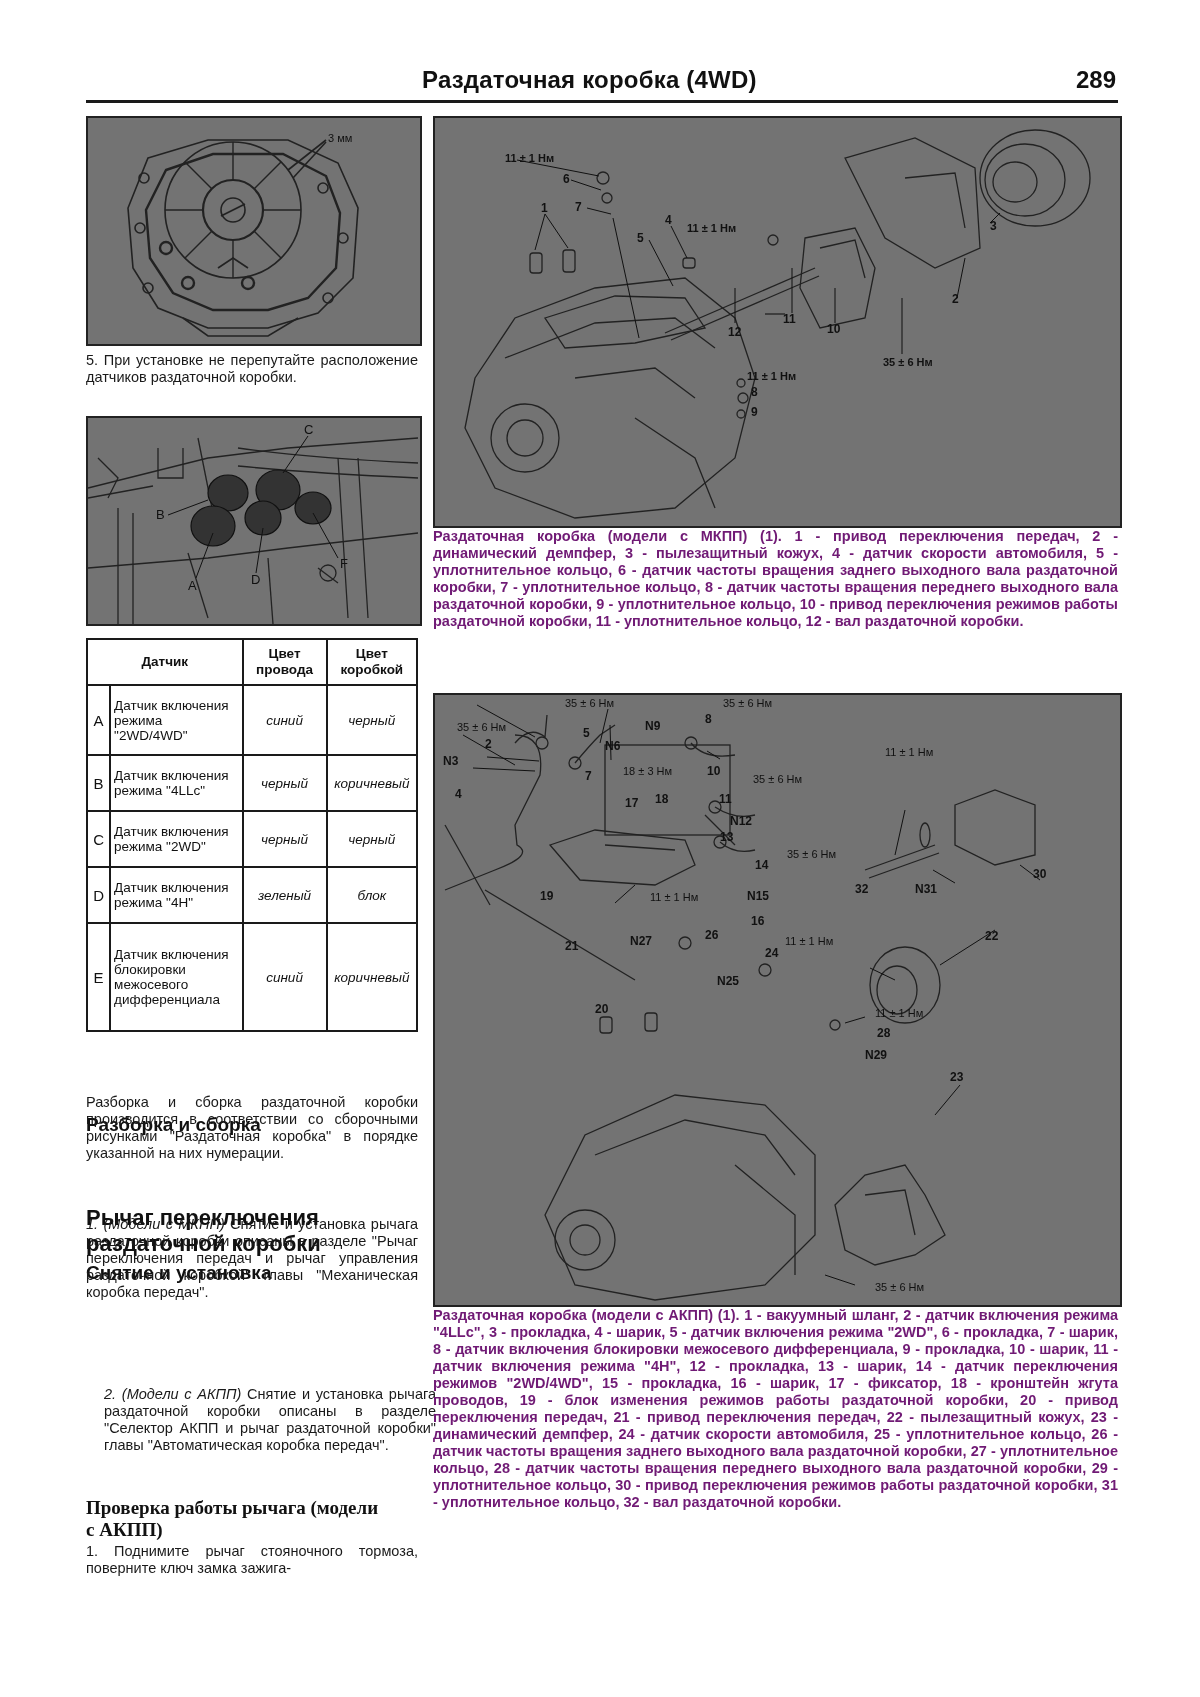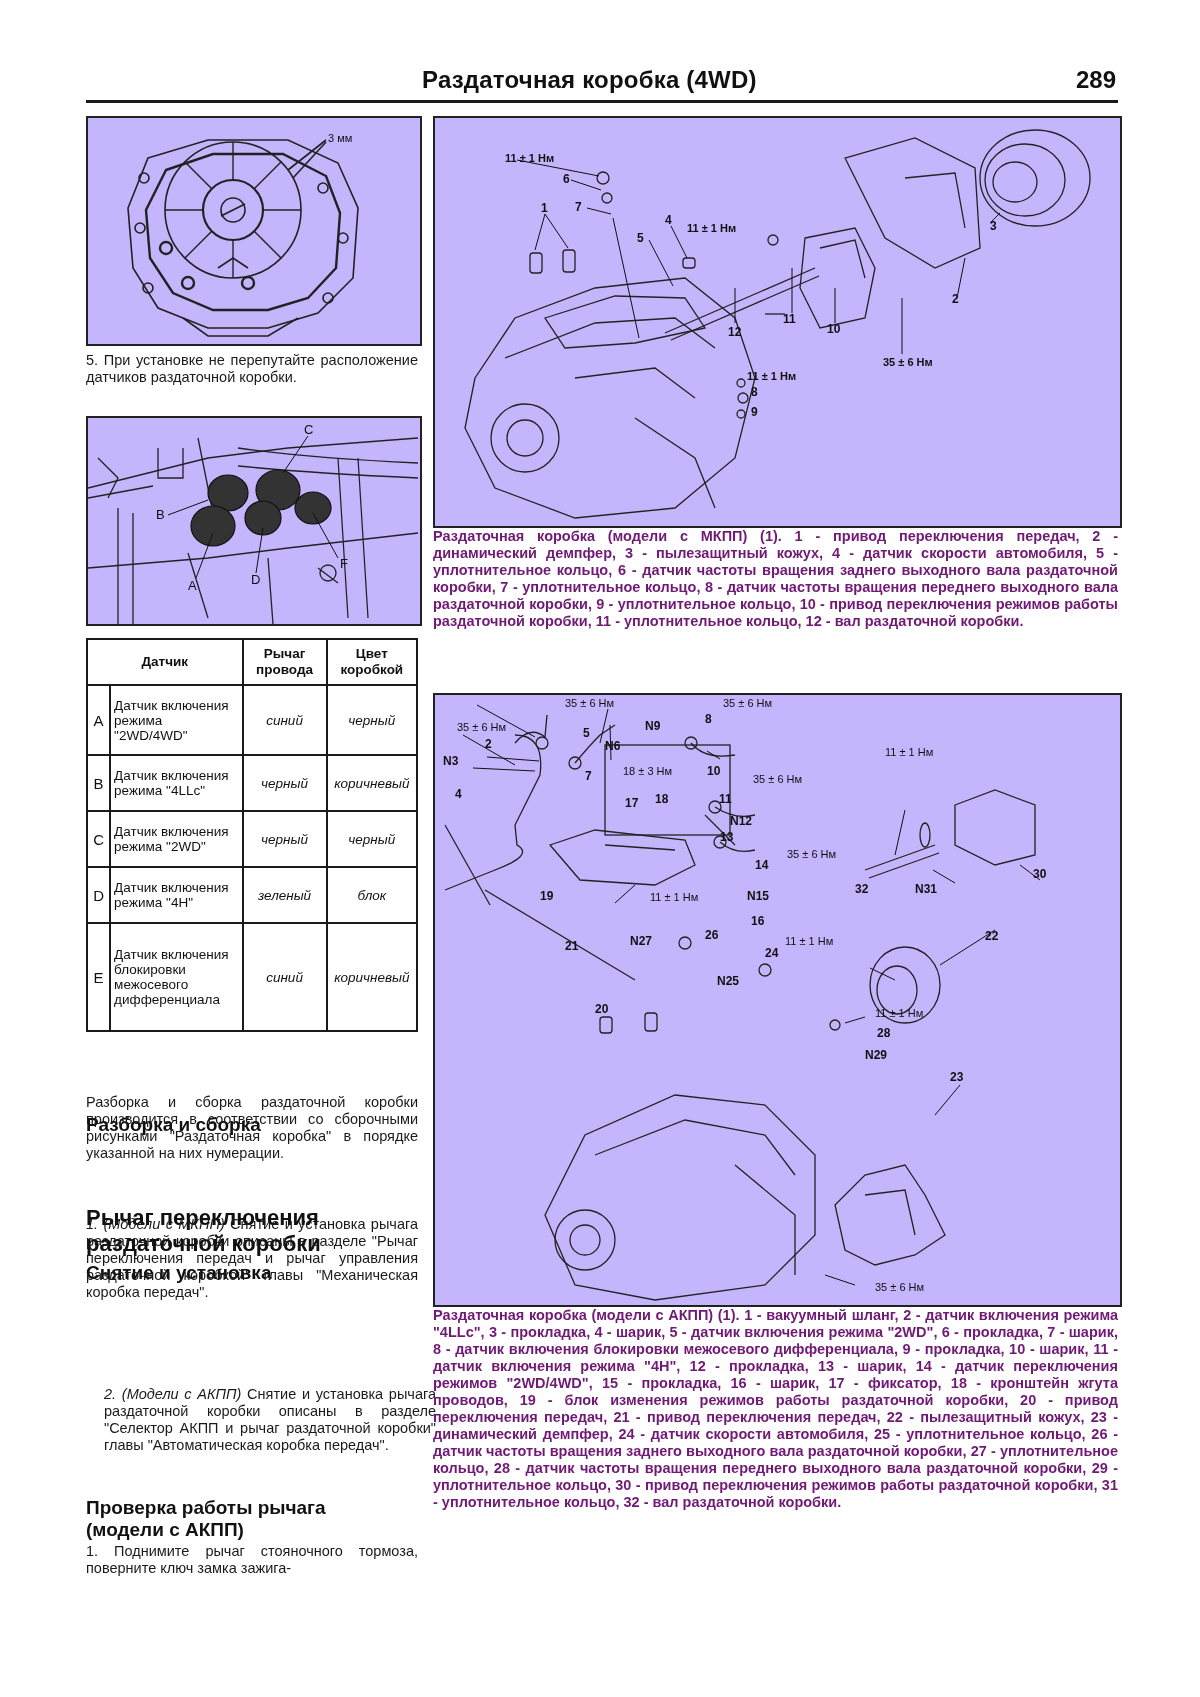--- a/index.html
+++ b/index.html
@@ -1,20 +1,20 @@
 <!DOCTYPE html>
 <html><head>
 <meta charset="utf-8">
 <style>
   html, body { margin: 0; padding: 0; background: #ffffff; }
   body { width: 1200px; height: 1697px; position: relative; overflow: hidden; font-family: "Liberation Sans", sans-serif; color: #111; }
   .header { position: absolute; left: 86px; top: 60px; width: 1032px; height: 40px; border-bottom: 3px solid #1a1a1a; }
   .header-title { position: absolute; left: 336px; top: 6px; font-weight: bold; font-size: 24px; letter-spacing: 0.2px; }
   .header-page { position: absolute; right: 2px; top: 6px; font-weight: bold; font-size: 24px; }
-  .fig { position: absolute; border: 2px solid #222; background: #c4b5fd; overflow: hidden; }
+  .fig { position: absolute; border: 2px solid #222; background: #737373; overflow: hidden; }
   .fig svg { width: 100%; height: 100%; display: block; }
   .para { position: absolute; font-size: 14.5px; line-height: 17px; text-align: justify; color: #1a1a1a; }
   .caption { position: absolute; font-size: 14.5px; line-height: 17px; font-weight: bold; text-align: justify; color: #701a75; }
   .h2 { position: absolute; font-size: 19px; font-weight: bold; line-height: 22px; }
   .h1 { position: absolute; font-size: 22px; font-weight: bold; line-height: 26px; }
   .h3 { position: absolute; font-size: 19px; font-weight: bold; line-height: 22px; }
   table.sensors { position: absolute; left: 86px; top: 638px; width: 332px; border-collapse: collapse; font-size: 13.5px; }
   table.sensors th, table.sensors td { border: 2px solid #1a1a1a; padding: 2px 3px; vertical-align: middle; }
   table.sensors th { font-weight: bold; text-align: center; line-height: 16px; height: 40px; }
   table.sensors td.letter { text-align: center; width: 14px; font-size: 15px; }
@@ -109,21 +109,21 @@
     <text x="100" y="172" class="lbl" style="font-size:13px">A</text>
     <text x="163" y="166" class="lbl" style="font-size:13px">D</text>
     <text x="252" y="150" class="lbl" style="font-size:13px">F</text>
   </svg>
 </div>
 
 <table class="sensors">
   <thead>
     <tr>
       <th colspan="2">Датчик</th>
-      <th style="width:72px;">Рычаг провода</th>
+      <th style="width:72px;">Цвет провода</th>
       <th style="width:78px;">Цвет коробкой</th>
     </tr>
   </thead>
   <tbody>
     <tr style="height:70px;">
       <td class="letter">A</td>
       <td class="name">Датчик включения режима "2WD/4WD"</td>
       <td class="c">синий</td>
       <td class="c">черный</td>
     </tr>
@@ -159,21 +159,21 @@
 
 <div class="h1" style="left:86px; top:1205px; width:300px;">Рычаг переключения раздаточной коробки</div>
 <div class="h3" style="left:86px; top:1262px;">Снятие и установка</div>
 <div class="para" style="left:86px; top:1216px; width:332px;">
   <i>1. (Модели с МКПП)</i><span> Снятие и установка рычага раздаточной коробки описаны в разделе "Рычаг переключения передач и рычаг управления раздаточной коробкой" главы "Механическая коробка передач".</span>
 </div>
 <div class="para" style="left:76px; top:1386px; width:332px;margin-left:28px;">
   <i>2. (Модели с АКПП)</i><span> Снятие и установка рычага раздаточной коробки описаны в разделе "Селектор АКПП и рычаг раздаточной коробки" главы "Автоматическая коробка передач".</span>
 </div>
 
-<div class="h3" style="left:86px; top:1497px; width:300px;">Проверка работы рычага (модели с АКПП)</div>
+<div class="h3" style="left:86px; top:1497px; width:300px;font-family:Liberation Serif, serif;">Проверка работы рычага (модели с АКПП)</div>
 <div class="para" style="left:86px; top:1543px; width:332px;">1. Поднимите рычаг стояночного тормоза, поверните ключ замка зажига-</div>
 
 <div class="fig" style="left:433px; top:116px; width:685px; height:408px;">
   <svg viewBox="0 0 685 408">
     <g fill="none" stroke="#222" stroke-width="1.3">
 
       <path d="M40 260 L80 200 L160 170 L250 160 L300 200 L320 260 L300 340 L240 390 L140 400 L60 370 L30 310 Z"></path>
       <path d="M70 240 L160 205 L240 200 L280 230"></path>
       <path d="M110 200 L180 178 L250 180 L270 210 L200 225 L130 230 Z"></path>
       <circle cx="90" cy="320" r="34"></circle>

